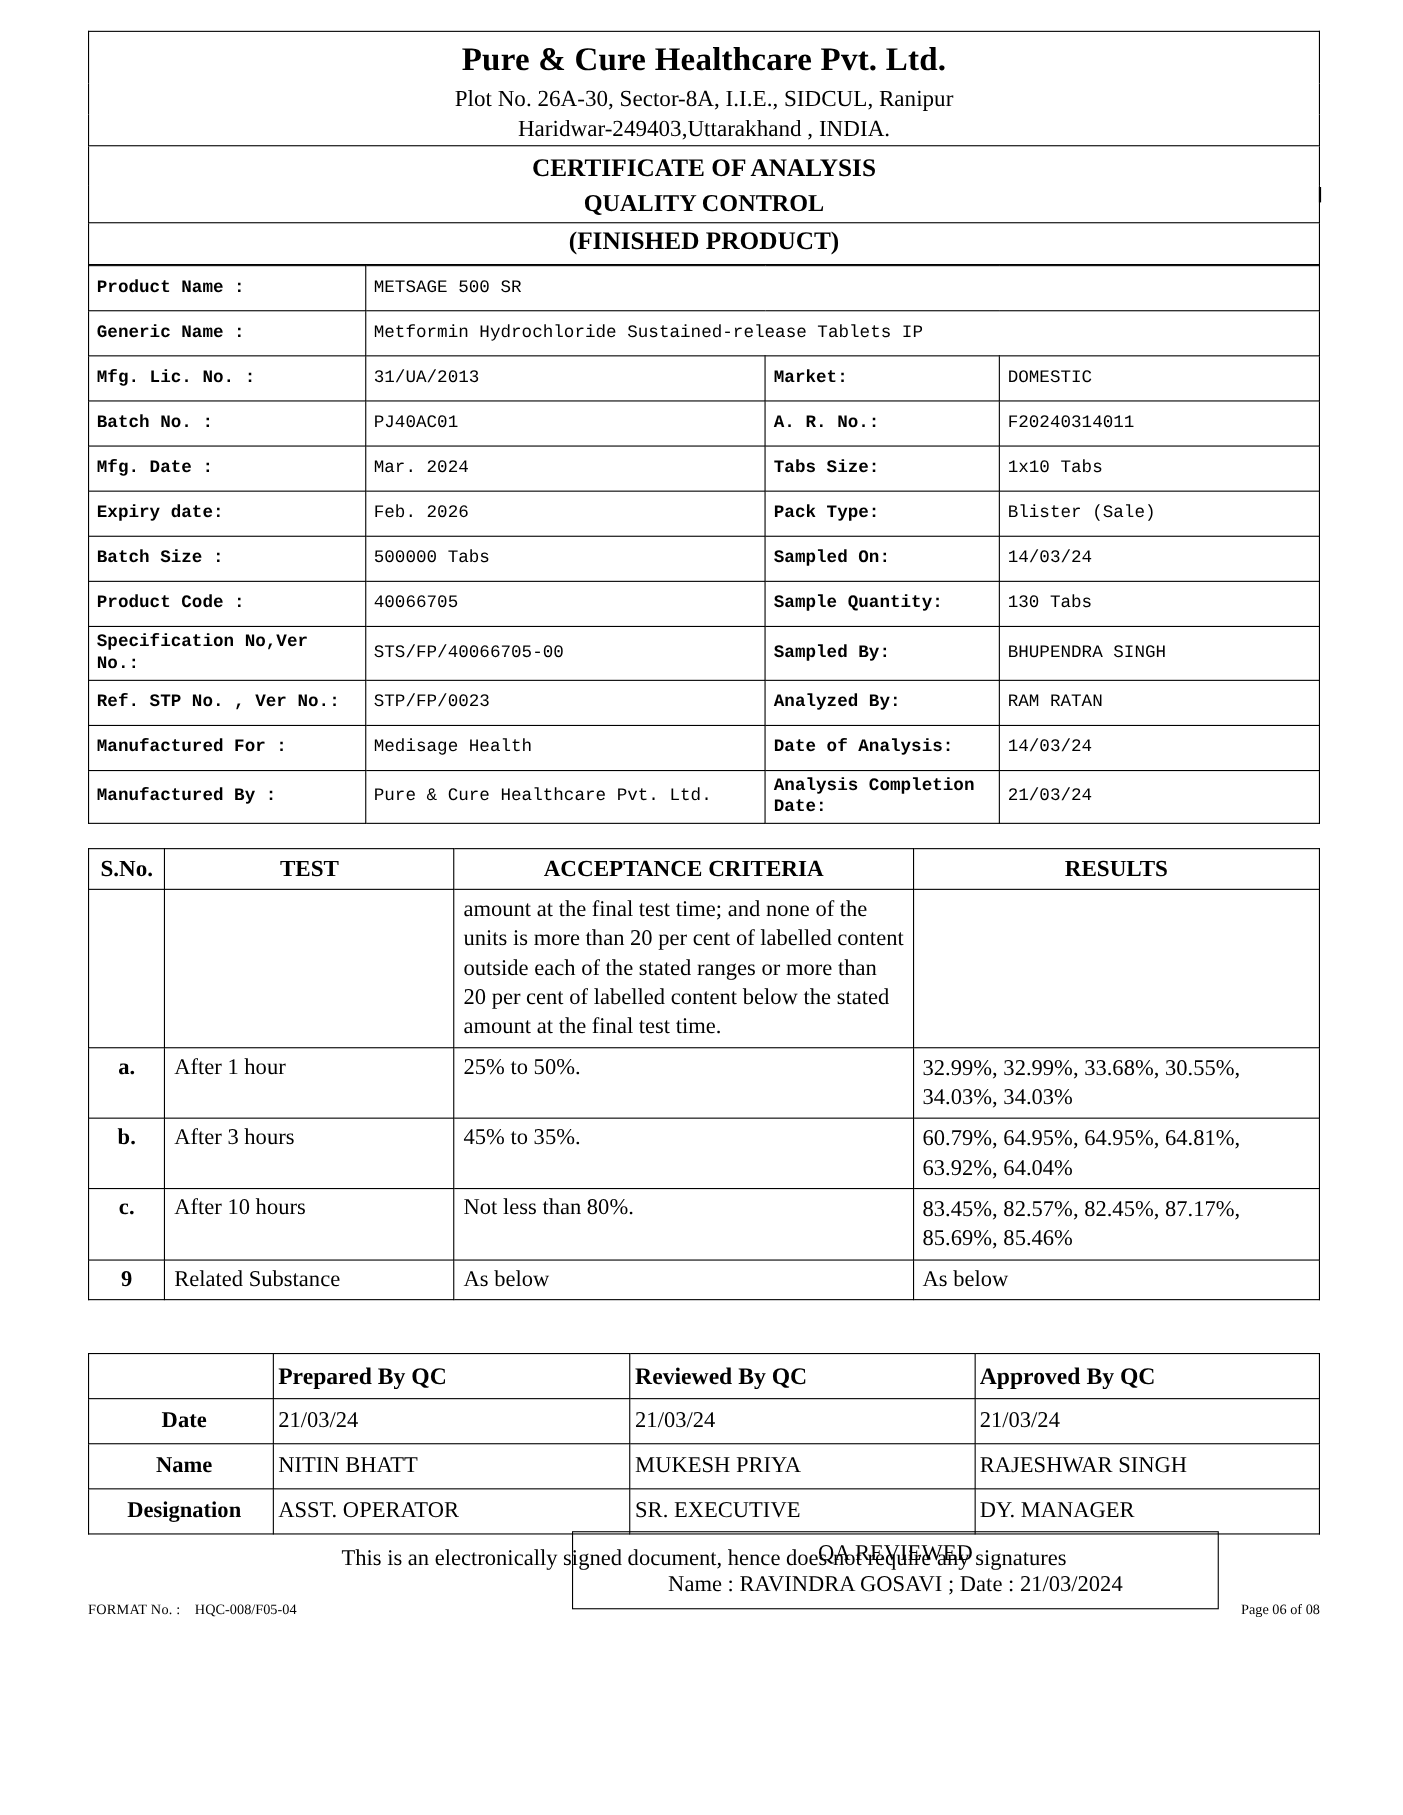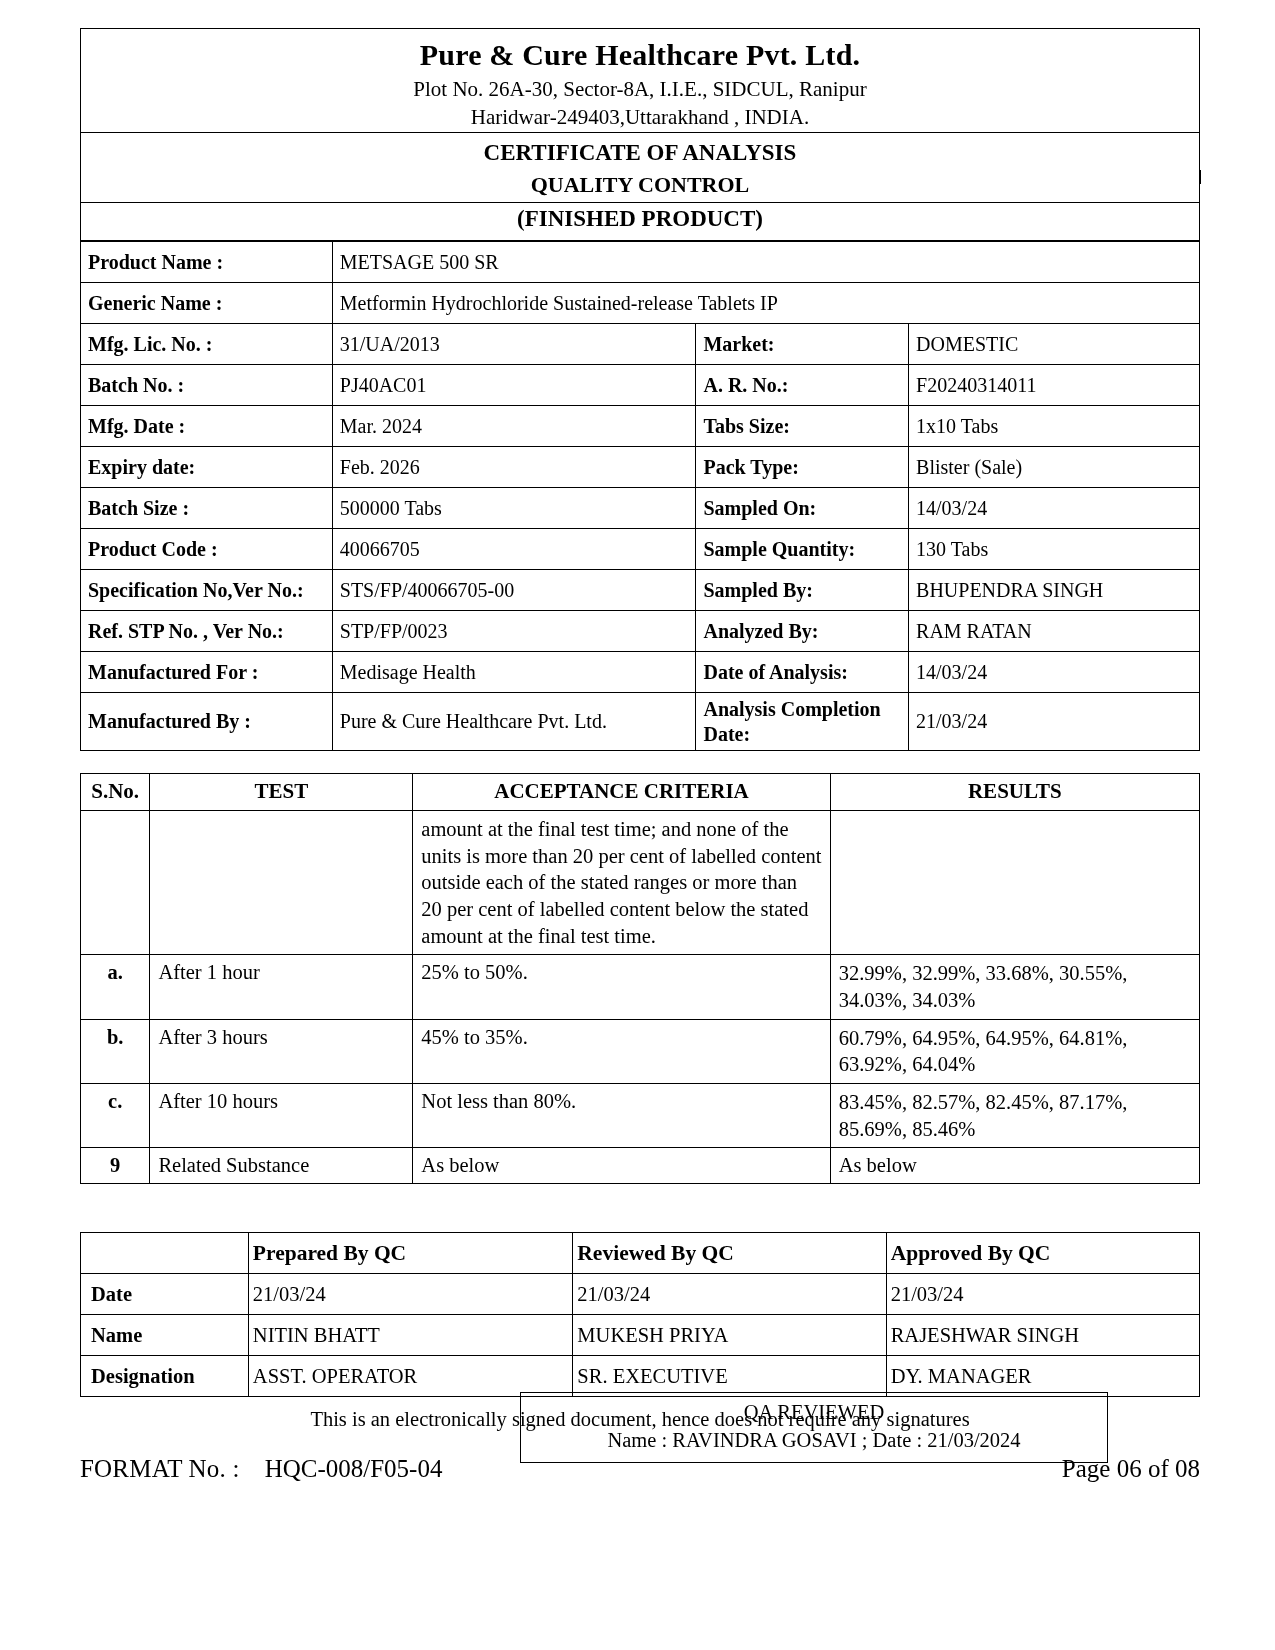--- a/index.html
+++ b/index.html
@@ -67,21 +67,22 @@
     font-size: 23px;
     padding: 2px 0 7px 0;
   }
   .nb { border-top: none !important; }
   .nbb { border-bottom: none !important; }
 
   
   .info-table { margin-top: 0; }
   .info-table td {
     height: 32px;
-    font-size: 20px;
+    font-size: 16px;
+    font-family: Liberation Mono, monospace;
   }
   .lbl { font-weight: bold; }
   .val { font-weight: normal; border-radius: 13px; }
 
   
   .res-wrap { margin-top: 22px; }
   .res-table th {
     font-weight: bold;
     text-align: center;
     font-size: 21px;
@@ -105,21 +106,21 @@
     text-align: left;
     font-size: 20.5px;
     height: 30px;
     padding: 5px 4px;
   }
   .sign-table th {
     font-weight: bold;
     font-size: 21.5px;
   }
   .sign-table td.rowlbl {
-    text-align: left;
+    text-align: center;
     font-weight: bold;
     padding-left: 10px;
   }
 
   .esign-note {
     text-align: center;
     font-size: 20.5px;
     margin-top: 11px;
   }
 
@@ -138,21 +139,21 @@
   }
 
   
   .footer {
     position: absolute;
     left: 80px;
     right: 75px;
     top: 1455px;
     display: flex;
     justify-content: space-between;
-    font-size: 25px;
+    font-size: 13px;
   }
   .footer .fmt-label { letter-spacing: .2px; }
 
   
   .edge-tick {
     position: absolute;
     right: 74px;
     top: 170px;
     width: 1.6px;
     height: 14px;

